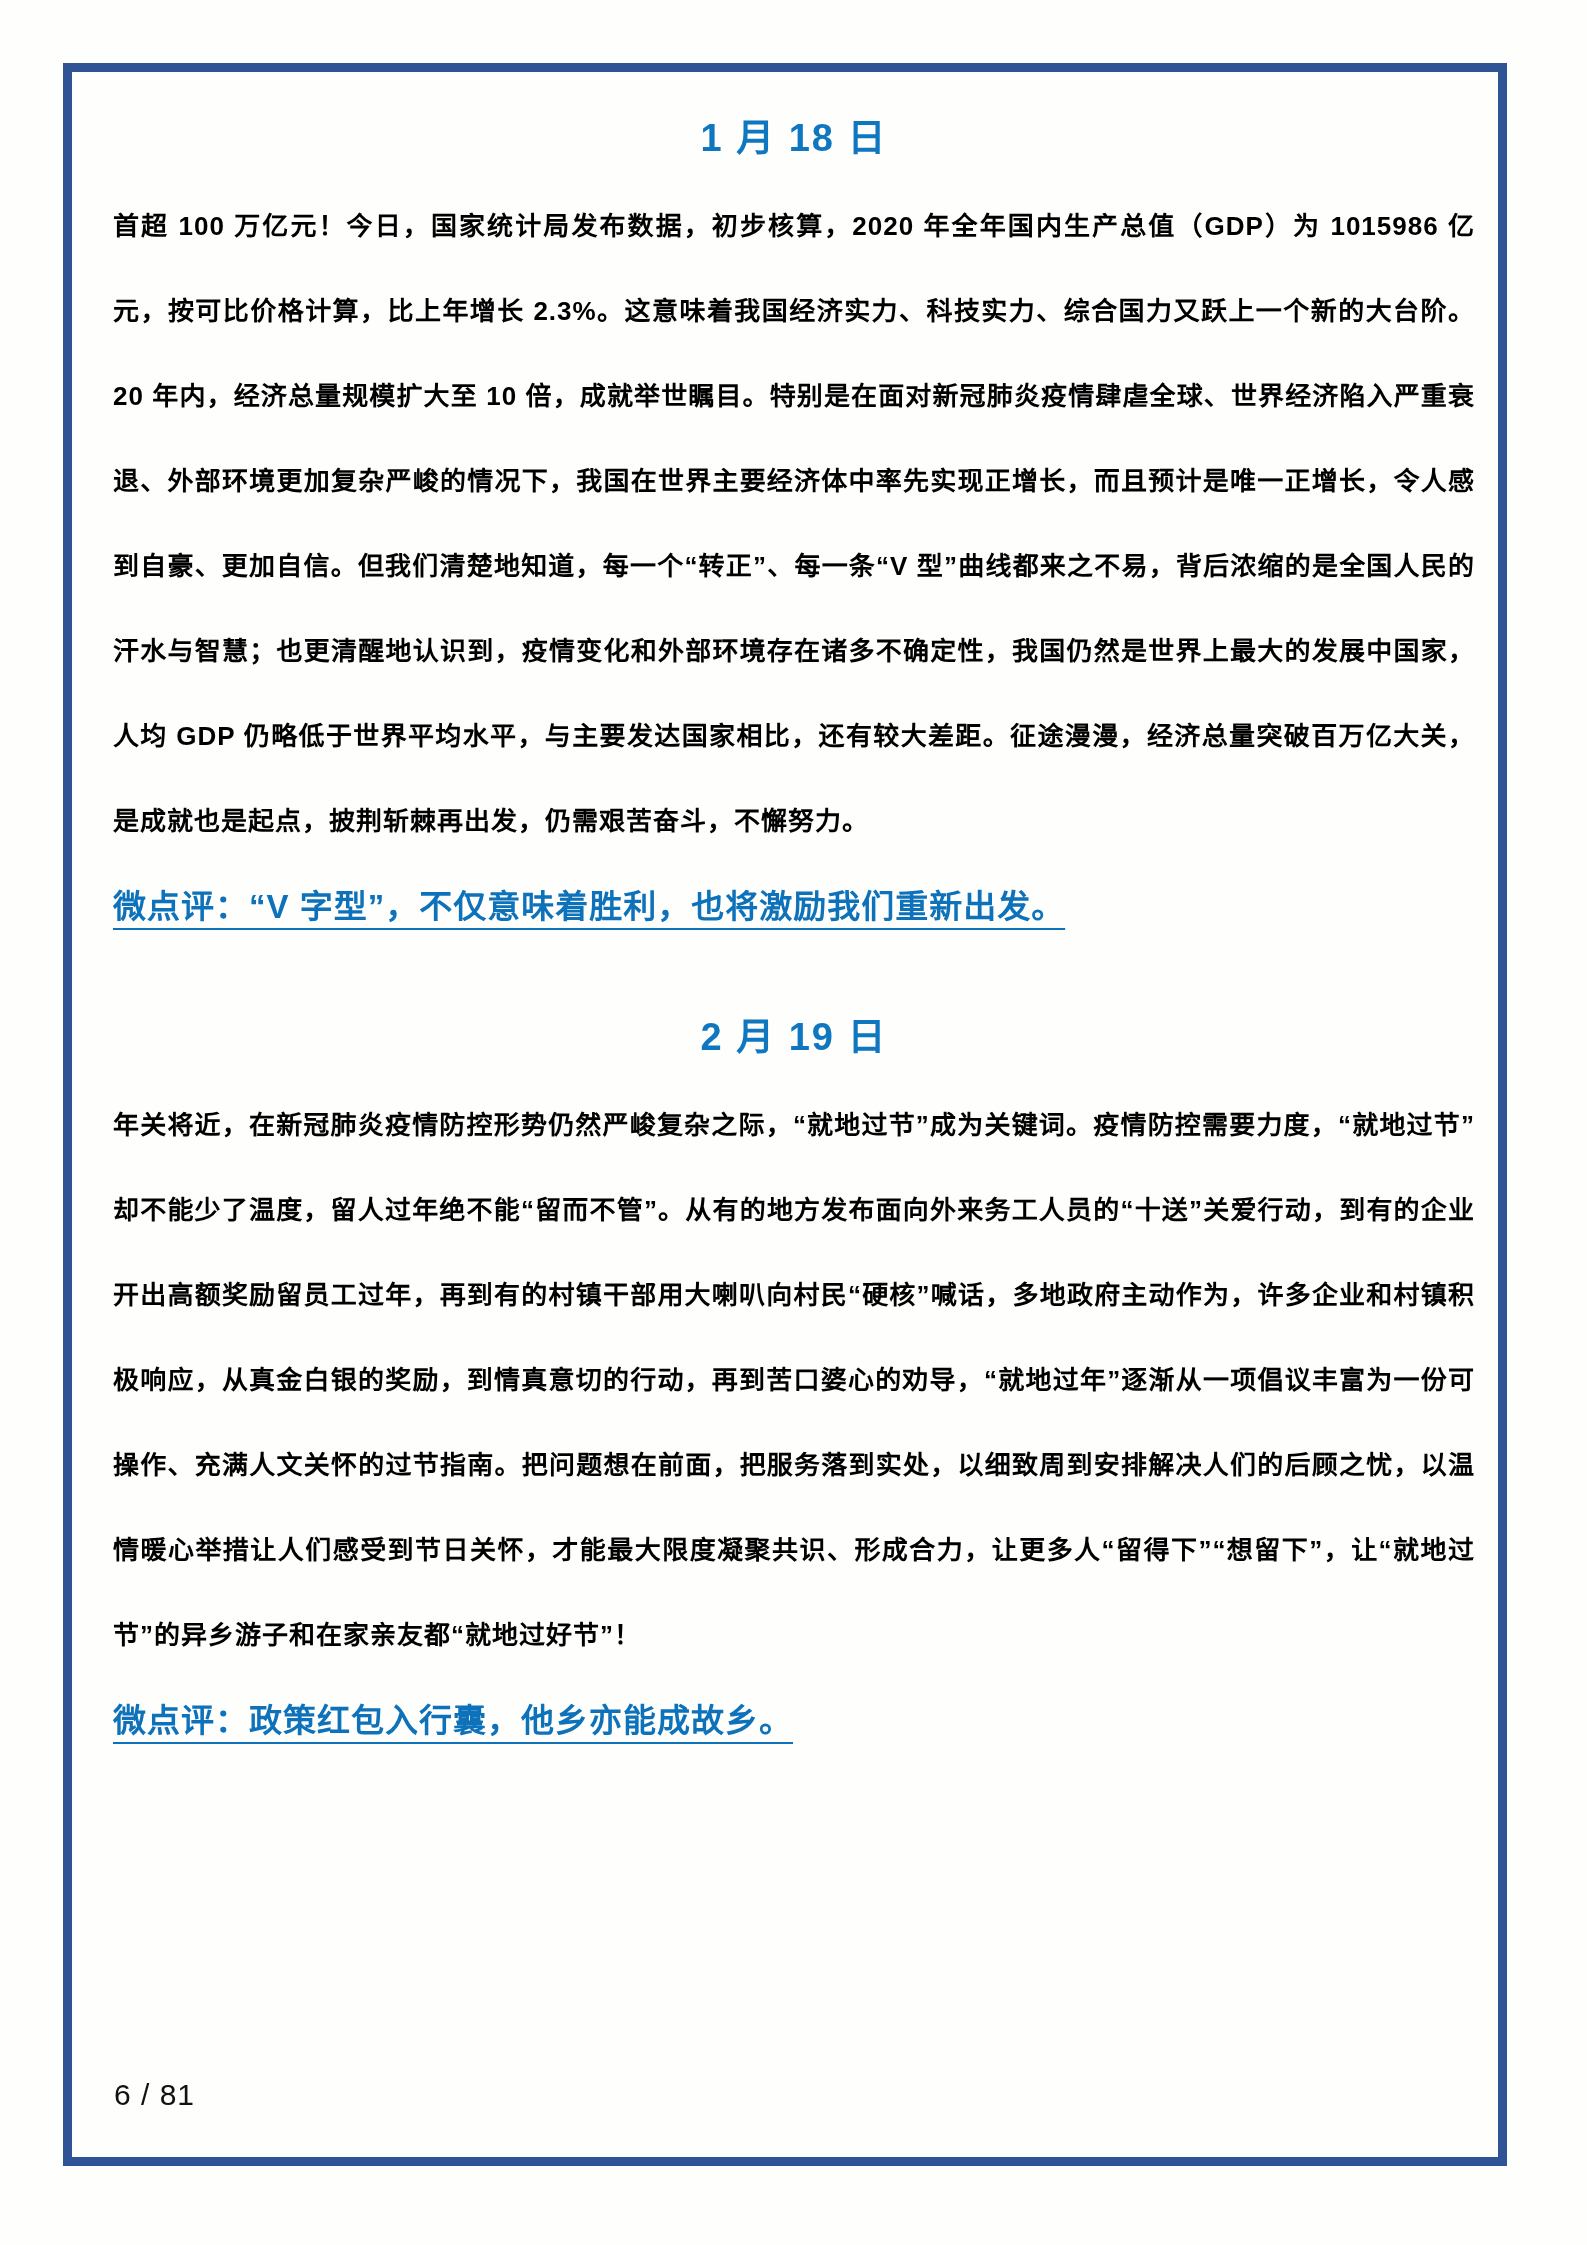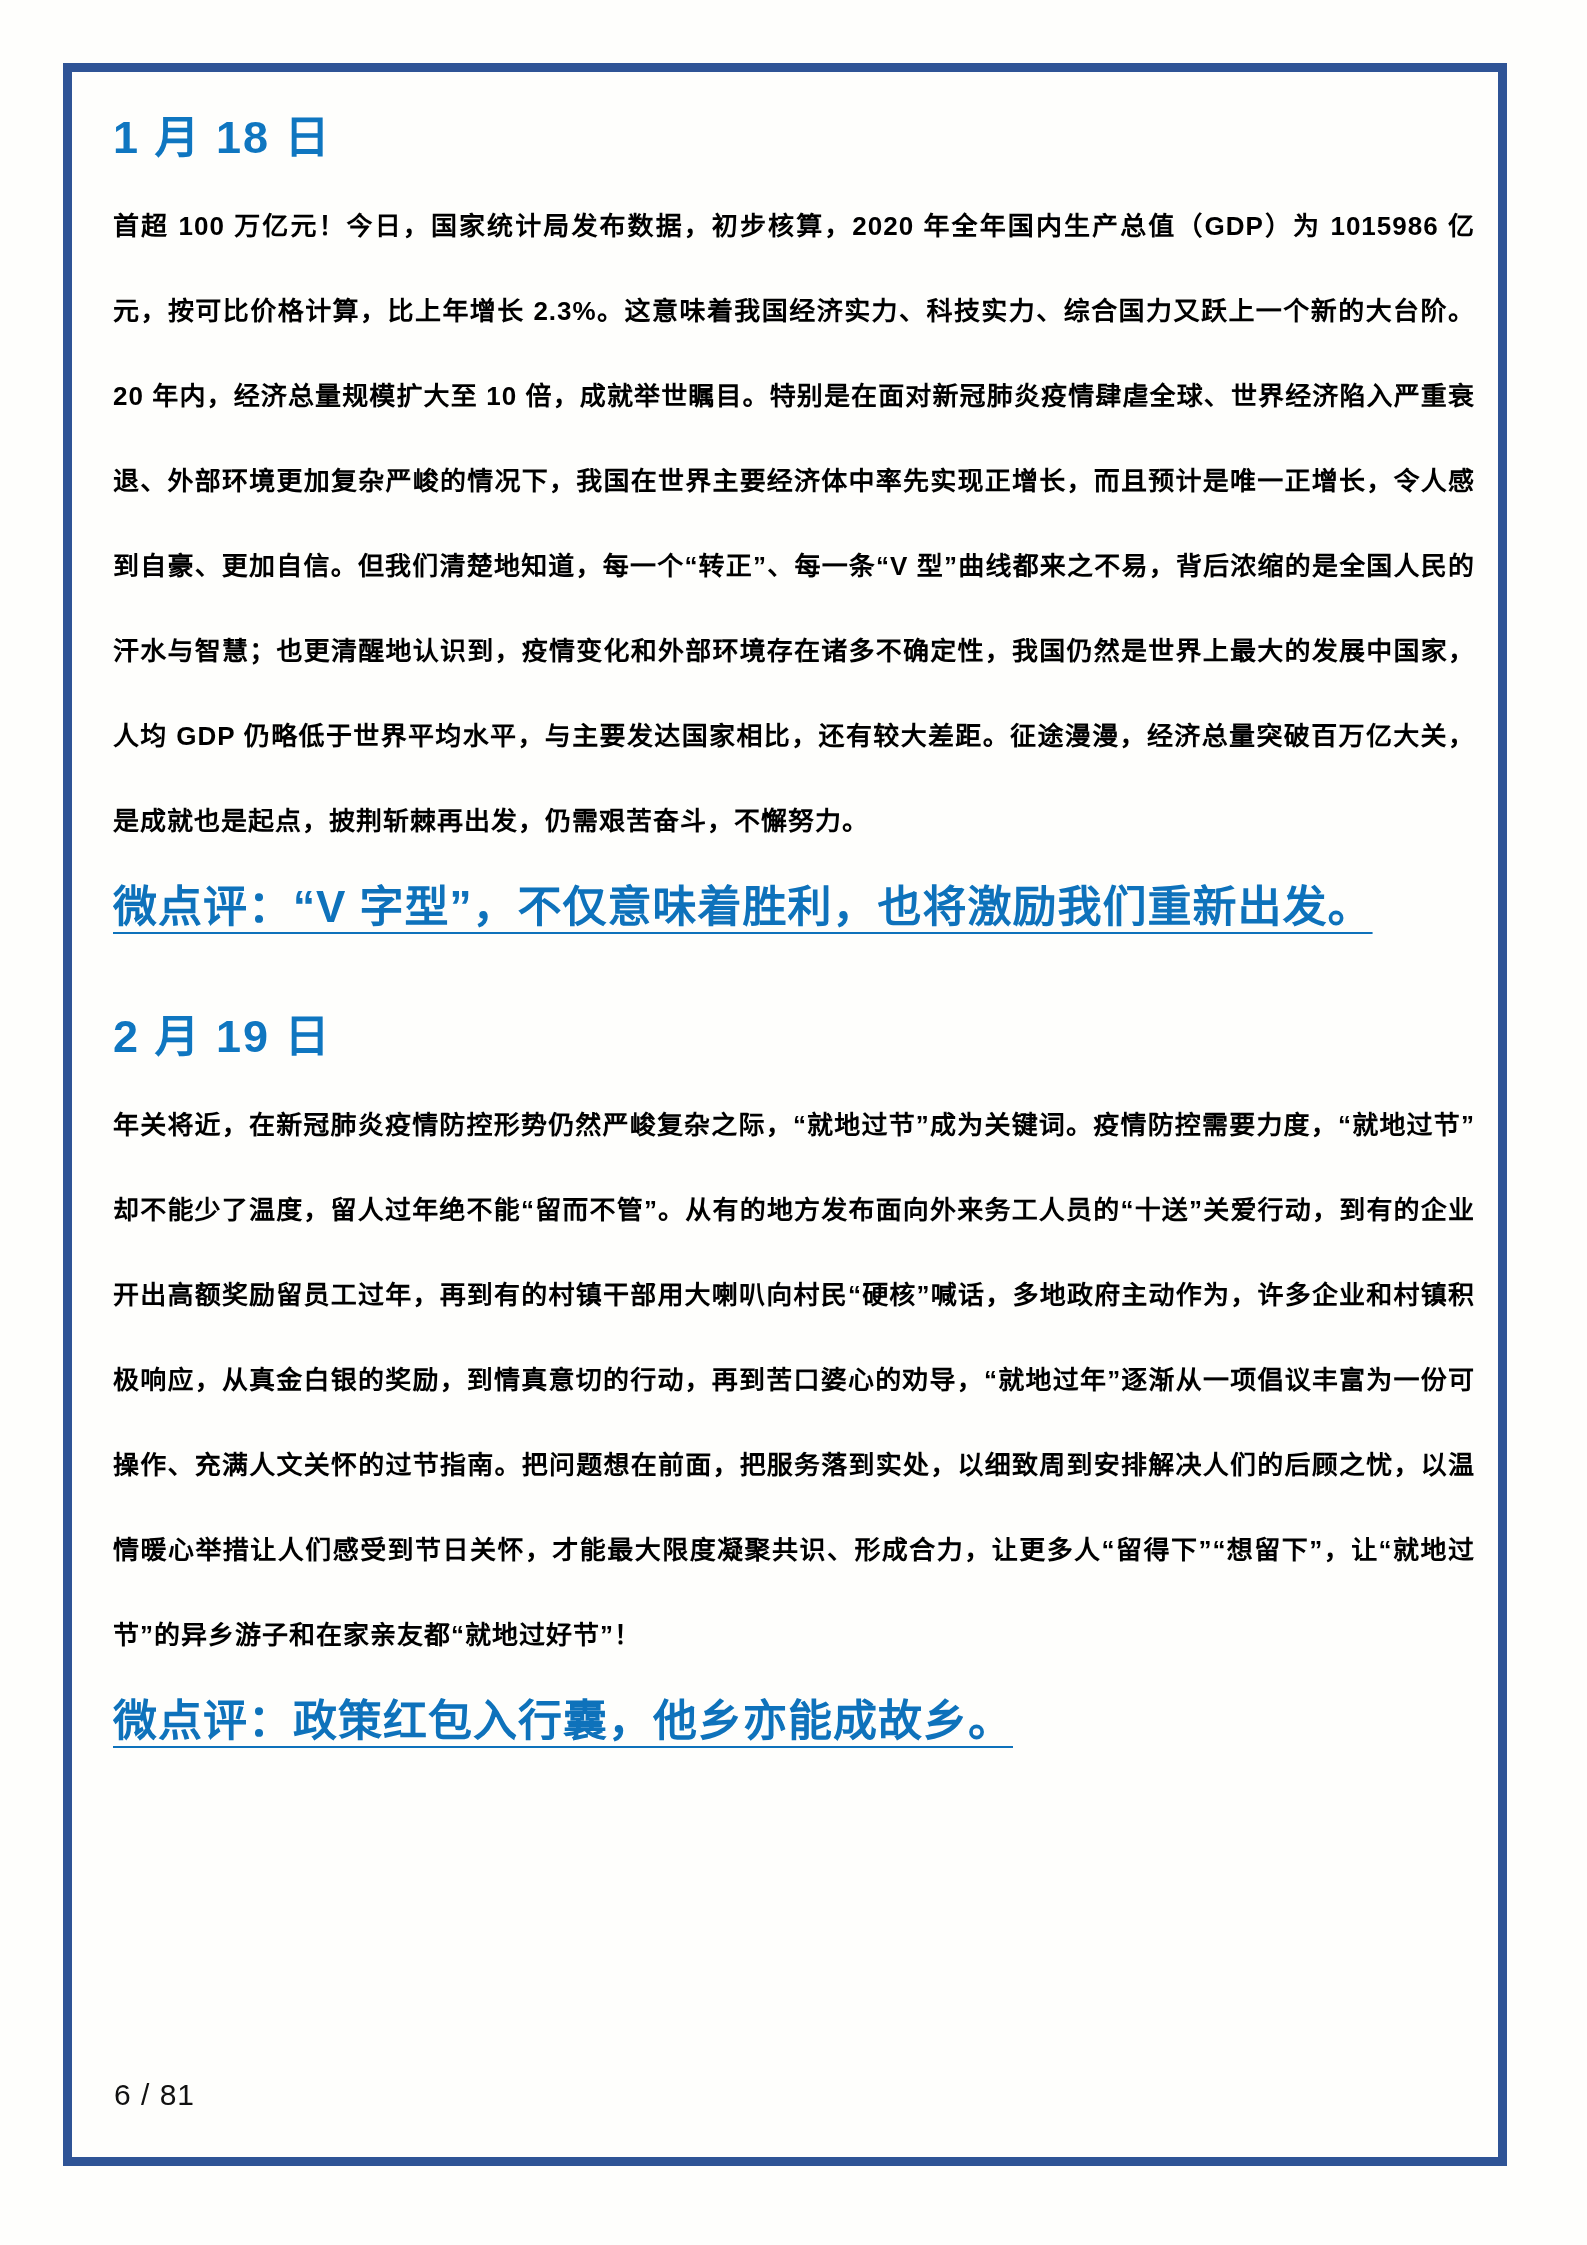--- a/index.html
+++ b/index.html
@@ -25,42 +25,43 @@
     box-sizing: border-box;
   }
   .content {
     position: absolute;
     left: 113px;
     top: 112px;
     width: 1362px;
   }
   .date-heading {
     margin: 0 0 20px 0;
-    font-size: 45px;
+    font-size: 38px;
     line-height: 52px;
     font-weight: bold;
     color: #0f76c0;
     letter-spacing: 2px;
+    text-align: center;
   }
   .date-heading.second {
     margin-top: 62px;
   }
   .body-paragraph {
     margin: 0;
     font-size: 26px;
     line-height: 85px;
     font-weight: bold;
     color: #000000;
     text-align: justify;
     text-justify: inter-ideograph;
     letter-spacing: 1px;
   }
   .micro-comment {
     margin: 0;
-    font-size: 44px;
+    font-size: 33px;
     line-height: 85px;
     font-weight: bold;
     letter-spacing: 1px;
   }
   .micro-comment a {
     color: #0e72bb;
     text-decoration: underline;
     text-decoration-thickness: 2px;
     text-underline-offset: 10px;
     cursor: pointer;

